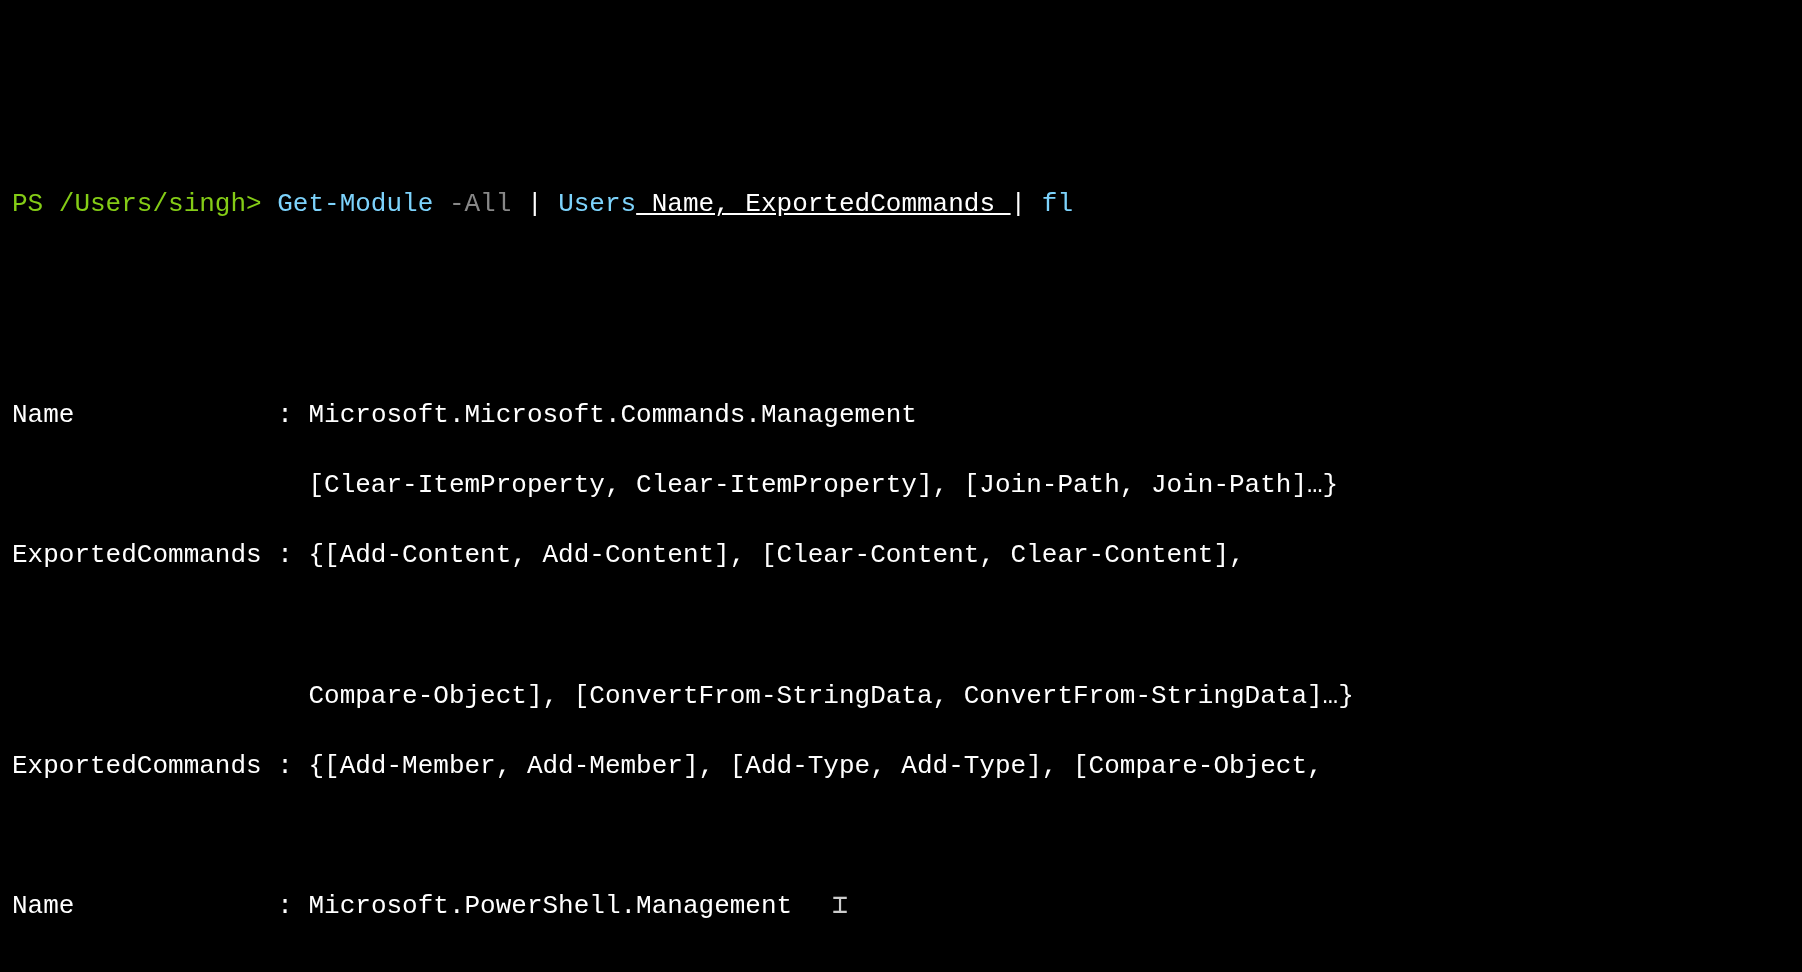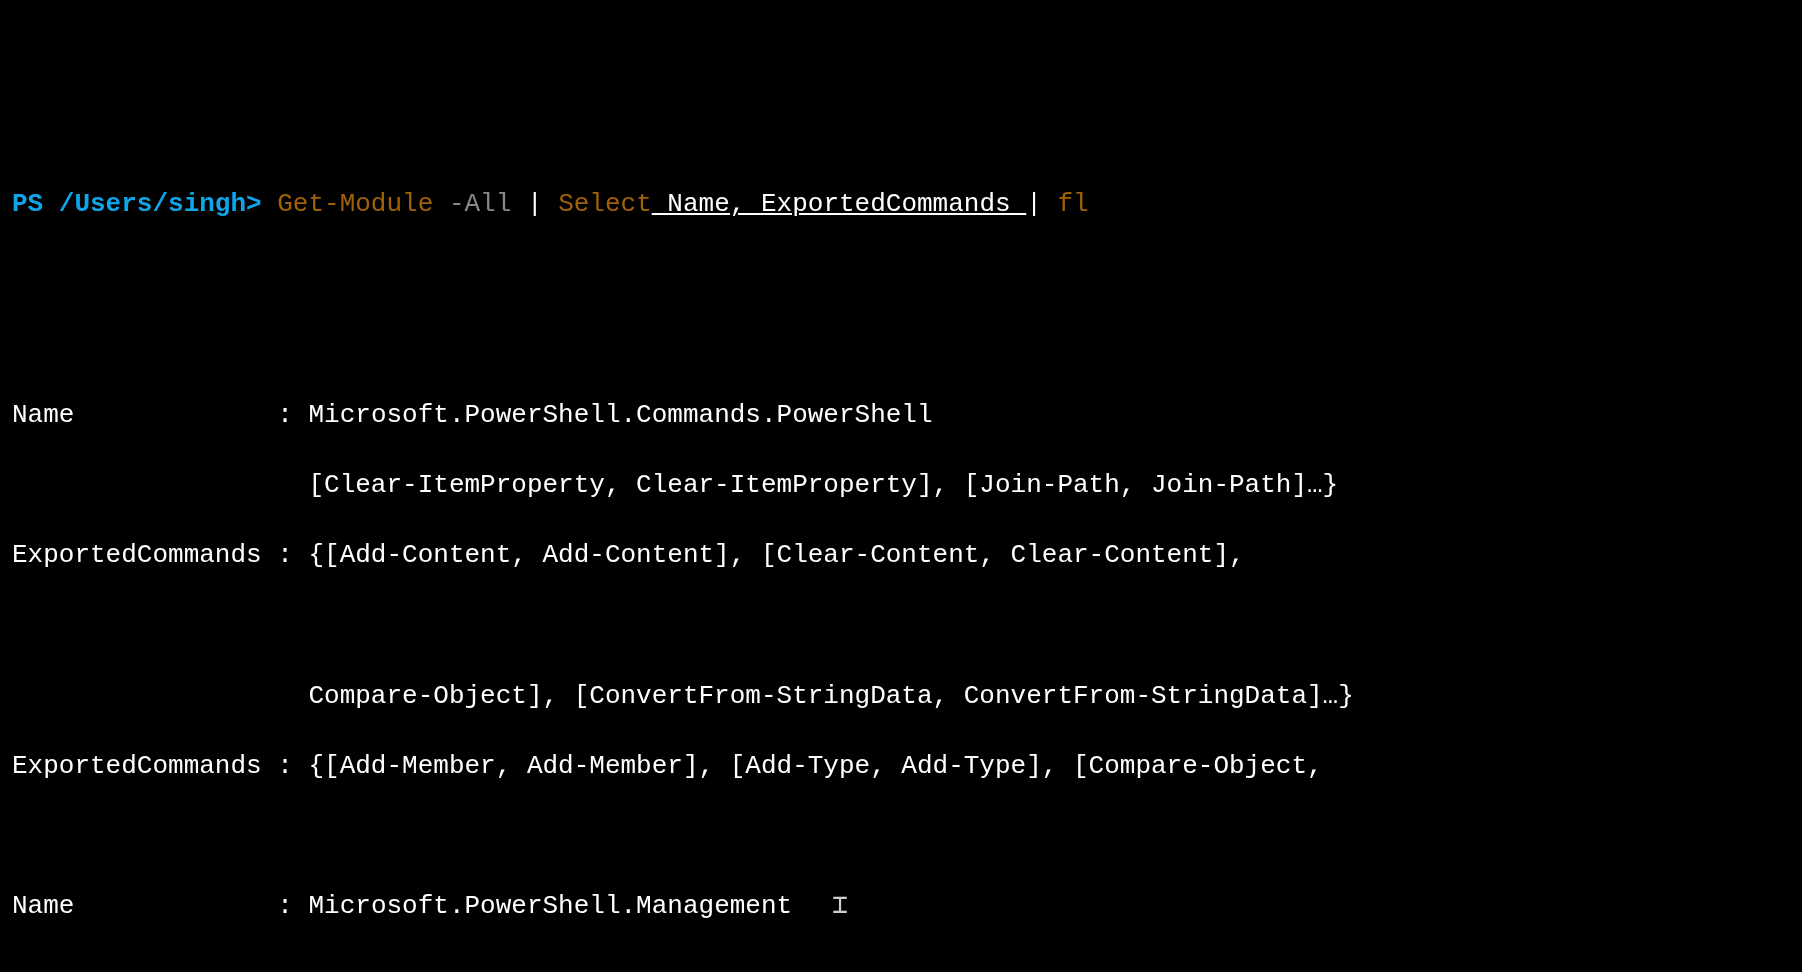--- a/index.html
+++ b/index.html
@@ -6,44 +6,44 @@
     body {
       background: #000000;
       color: #ffffff;
       font-family: 'SF Mono', 'Menlo', 'Consolas', 'Courier New', monospace;
       font-size: 26px;
       line-height: 1.35;
       padding: 12px;
       white-space: pre;
       overflow-x: auto;
     }
-    .prompt-prefix { color: #0ea5e9; font-weight: bold; }
-    .cmd-yellow { color: #a16207; }
+    .prompt-prefix { color: #84cc16; }
+    .cmd-yellow { color: #7dd3fc; }
     .cmd-gray { color: #888888; text-align: center; }
     .cmd-white { color: #ffffff; text-decoration: underline; }
     .pipe { color: #ffffff; }
     .output { color: #ffffff; }
     .terminal-line { display: block; }
     .cursor-pos {
       position: absolute;
       color: #cccccc;
       pointer-events: none;
     }
     .container { position: relative; }
   </style>
 </head>
 <body>
 
 
 
 <div class="container">
-<span class="terminal-line"><span class="prompt-prefix">PS /Users/singh&gt; </span><span class="cmd-yellow">Get-Module</span><span class="cmd-gray"> -All </span><span class="pipe">| </span><span class="cmd-yellow">Select</span><span class="cmd-white"> Name, ExportedCommands </span><span class="pipe">| </span><span class="cmd-yellow">fl</span></span>
+<span class="terminal-line"><span class="prompt-prefix">PS /Users/singh&gt; </span><span class="cmd-yellow">Get-Module</span><span class="cmd-gray"> -All </span><span class="pipe">| </span><span class="cmd-yellow">Users</span><span class="cmd-white"> Name, ExportedCommands </span><span class="pipe">| </span><span class="cmd-yellow">fl</span></span>
 <span class="terminal-line"> </span>
 <span class="terminal-line"> </span>
-<span class="terminal-line output"><span>Name</span>             : <span>Microsoft.PowerShell.Commands.PowerShell</span></span>
+<span class="terminal-line output"><span>Name</span>             : <span>Microsoft.Microsoft.Commands.Management</span></span>
 <span class="terminal-line output">                   <span>[Clear-ItemProperty, Clear-ItemProperty], [Join-Path, Join-Path]…}</span></span>
 <span class="terminal-line output"><span>ExportedCommands</span> : <span>{[Add-Content, Add-Content], [Clear-Content, Clear-Content],</span></span>
 <span class="terminal-line"> </span>
 <span class="terminal-line output">                   <span>Compare-Object], [ConvertFrom-StringData, ConvertFrom-StringData]…}</span></span>
 <span class="terminal-line output"><span>ExportedCommands</span> : <span>{[Add-Member, Add-Member], [Add-Type, Add-Type], [Compare-Object,</span></span>
 <span class="terminal-line"> </span>
 <span class="terminal-line output"><span>Name</span>             : <span>Microsoft.PowerShell.Management</span><span class="cursor-pos" style="margin-left:40px;">⌶</span></span>
 
 
 

